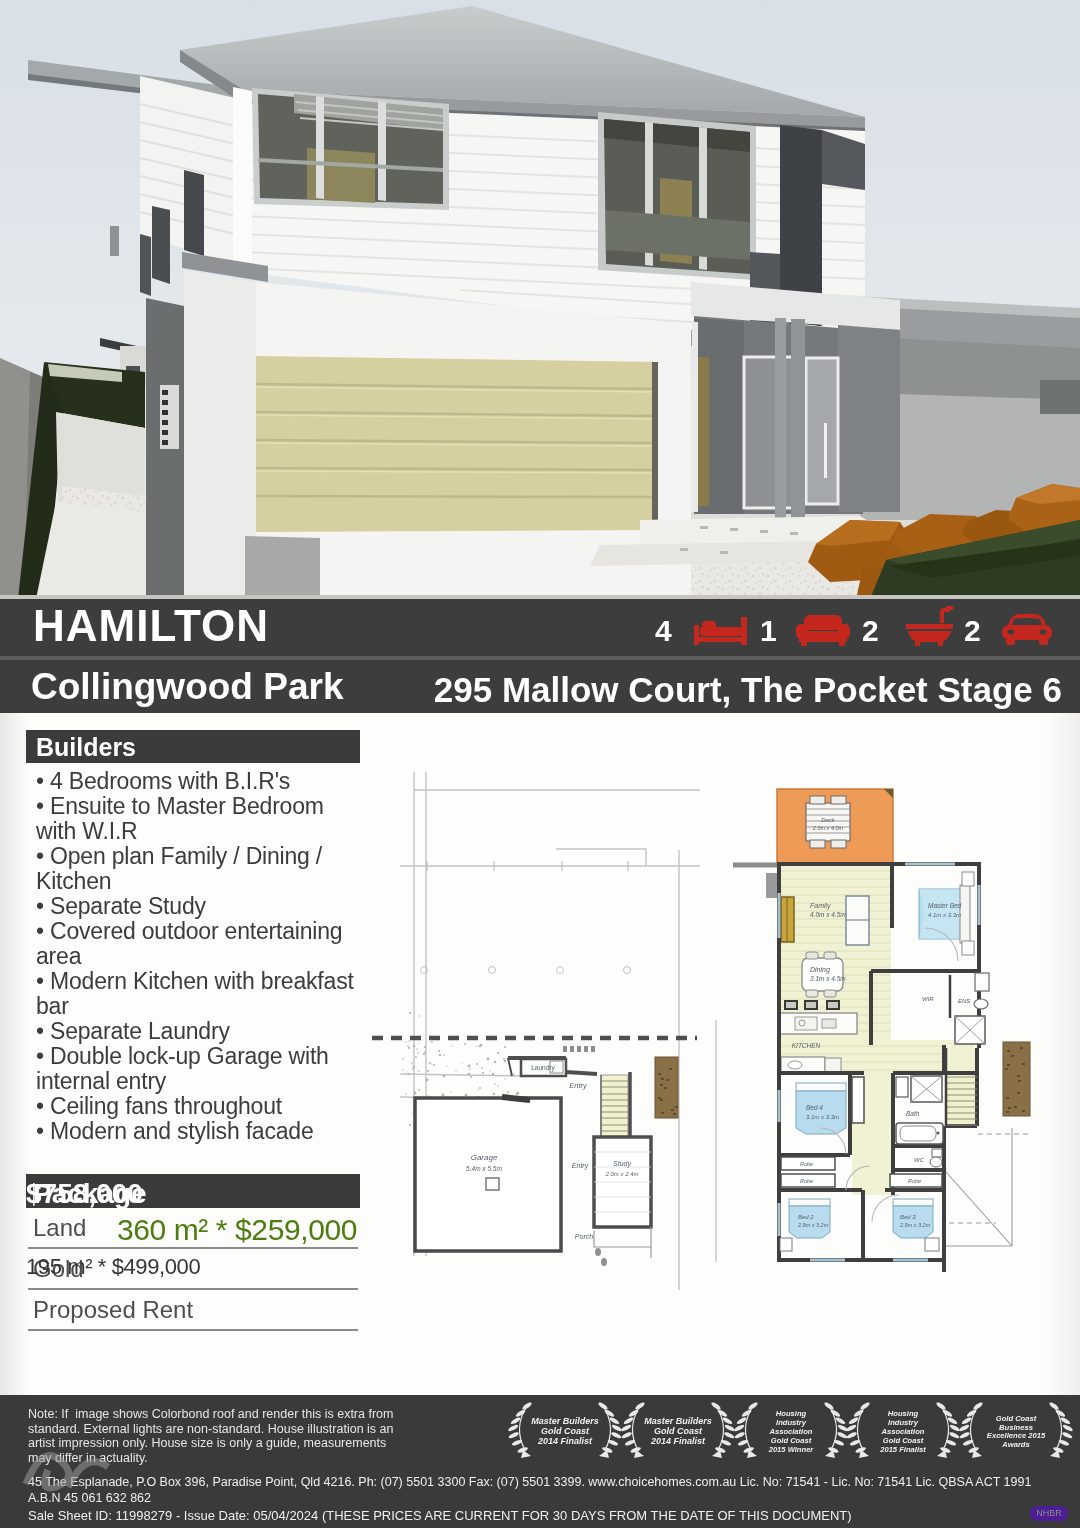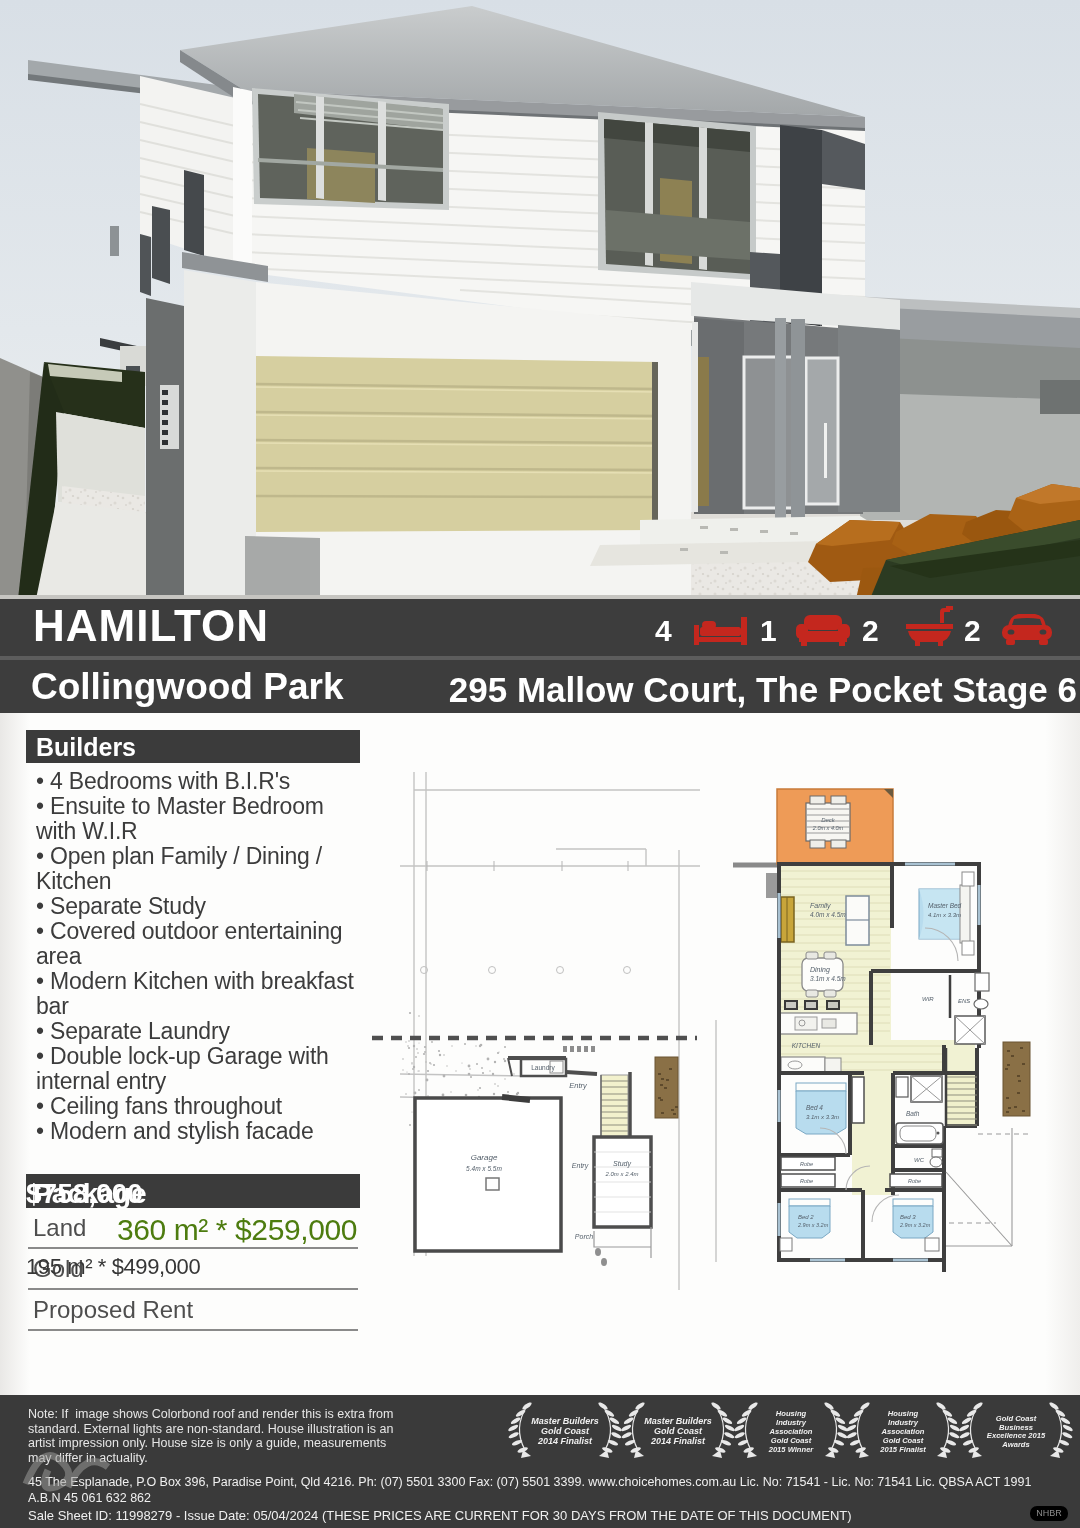--- a/index.html
+++ b/index.html
@@ -264,21 +264,21 @@
 <div class="abs" style="left:0;top:599px;width:1080px;height:57px;background:#3d3d3d;"></div>
 
 <div class="abs" style="left:0;top:656px;width:1080px;height:4px;background:#5d5d5d;"></div>
 
 <div class="abs" style="left:0;top:660px;width:1080px;height:53px;background:#3d3d3d;"></div>
 
 <div class="abs" style="left:33px;top:601px;color:#fff;font-size:44px;font-weight:bold;letter-spacing:1px;">HAMILTON</div>
 
 <div class="abs" style="left:31px;top:666px;color:#fff;font-size:37px;font-weight:bold;">Collingwood Park</div>
 
-<div class="abs" style="left:0;top:670px;width:1062px;text-align:right;color:#fff;font-size:35px;font-weight:bold;padding-left:15px;">295 Mallow Court, The Pocket Stage 6</div>
+<div class="abs" style="left:0;top:670px;width:1062px;text-align:right;color:#fff;font-size:35px;font-weight:bold;">295 Mallow Court, The Pocket Stage 6</div>
 
 <div class="abs" style="left:655px;top:614px;color:#fff;font-size:30px;font-weight:bold;">4</div>
 
 <div class="abs" style="left:694px;top:617px;">
 <svg width="53" height="30" viewBox="0 0 53 30">
       <g fill="#c4271e">
 <rect x="0" y="8" width="5" height="20"></rect>
         <rect x="47" y="0" width="6" height="28"></rect>
 <rect x="0" y="20" width="51" height="5"></rect>
         <rect x="6" y="10" width="41" height="9" rx="2.5"></rect>
@@ -959,15 +959,15 @@
 
 <div class="abs" style="left:18px;top:1432px;width:120px;height:70px;">
 <svg width="120" height="70" viewBox="0 0 120 70">
 <g stroke="#9a9a98" stroke-width="7" fill="none" opacity="0.55">
 <path d="M8 52 Q25 10 44 30 Q60 46 38 55 Q20 60 30 38"></path>
 <path d="M50 55 Q68 18 90 35"></path>
 </g>
 </svg>
 </div>
 
-<div class="abs" style="left:1030px;top:1506px;width:38px;height:15px;background:#000000;border-radius:7px;color:#8d8d8d;font-size:9px;text-align:center;line-height:15px;">NHBR</div>
+<div class="abs" style="left:1030px;top:1506px;width:38px;height:15px;background:#4c1d95;border-radius:7px;color:#8d8d8d;font-size:9px;text-align:center;line-height:15px;">NHBR</div>
 
 <div class="abs" style="left:28px;top:1508px;color:#efefef;font-size:13px;">Sale Sheet ID: 11998279 - Issue Date: 05/04/2024 (THESE PRICES ARE CURRENT FOR 30 DAYS FROM THE DATE OF THIS DOCUMENT)</div>
 
 </body></html>

